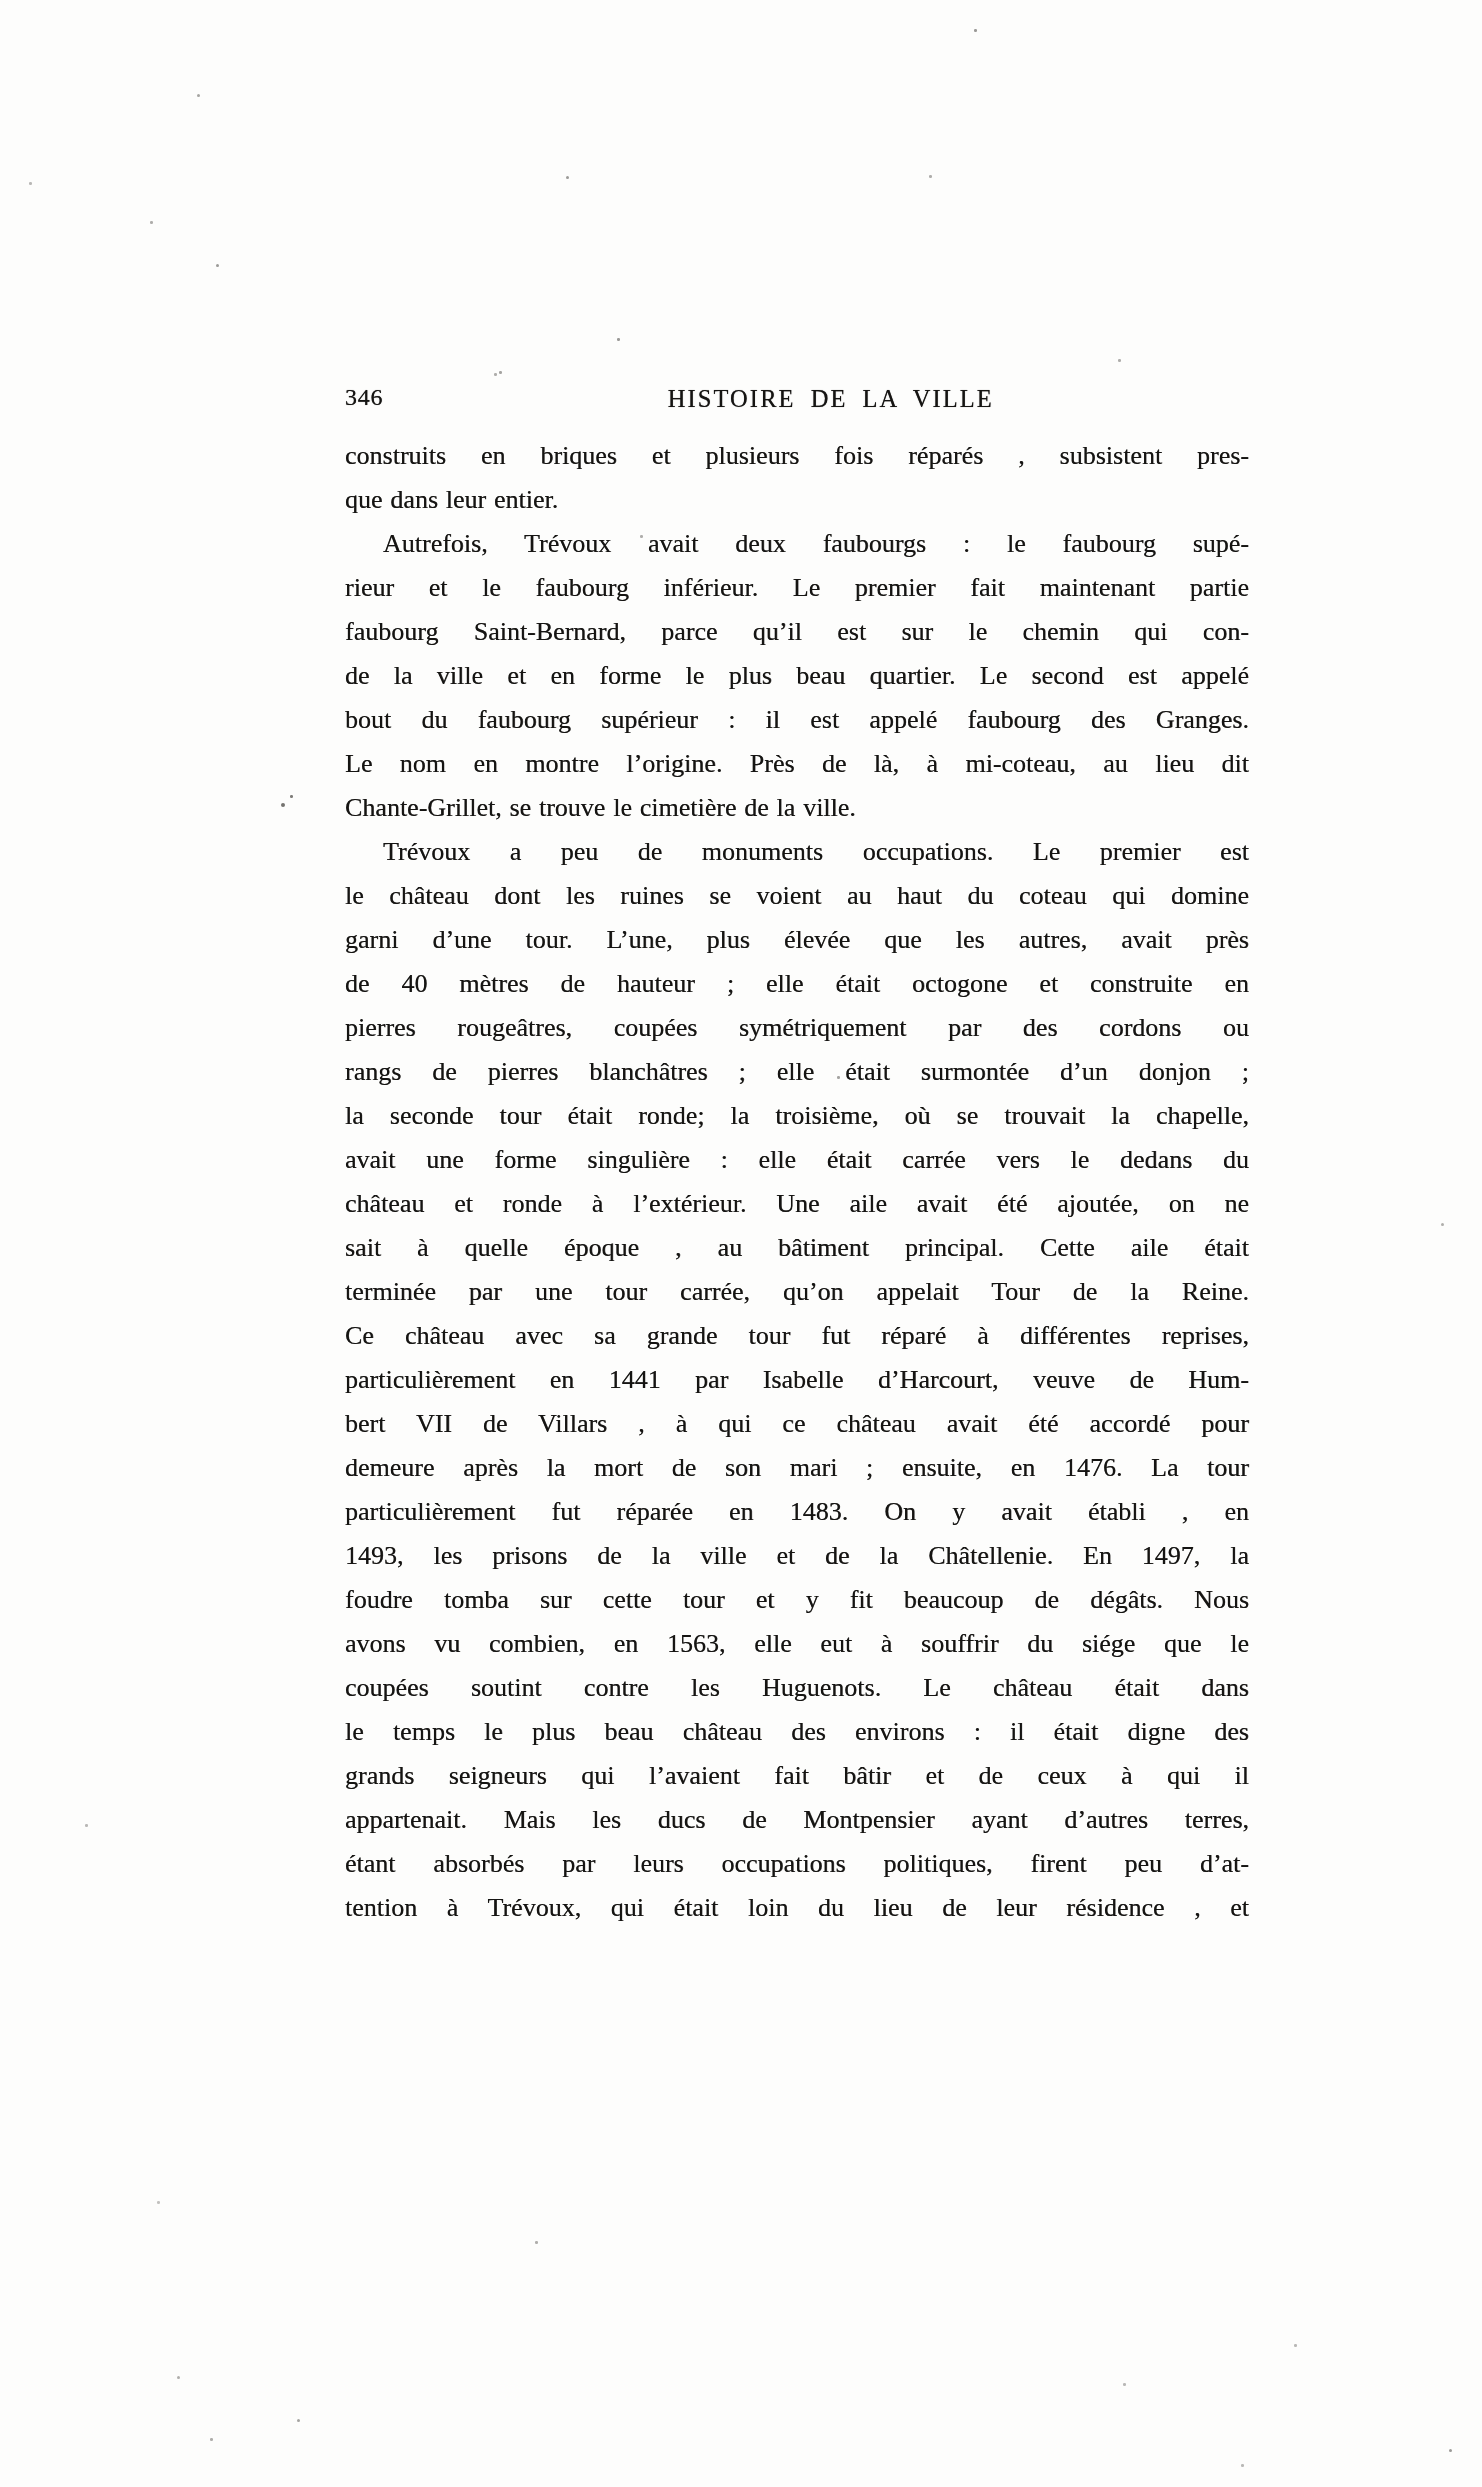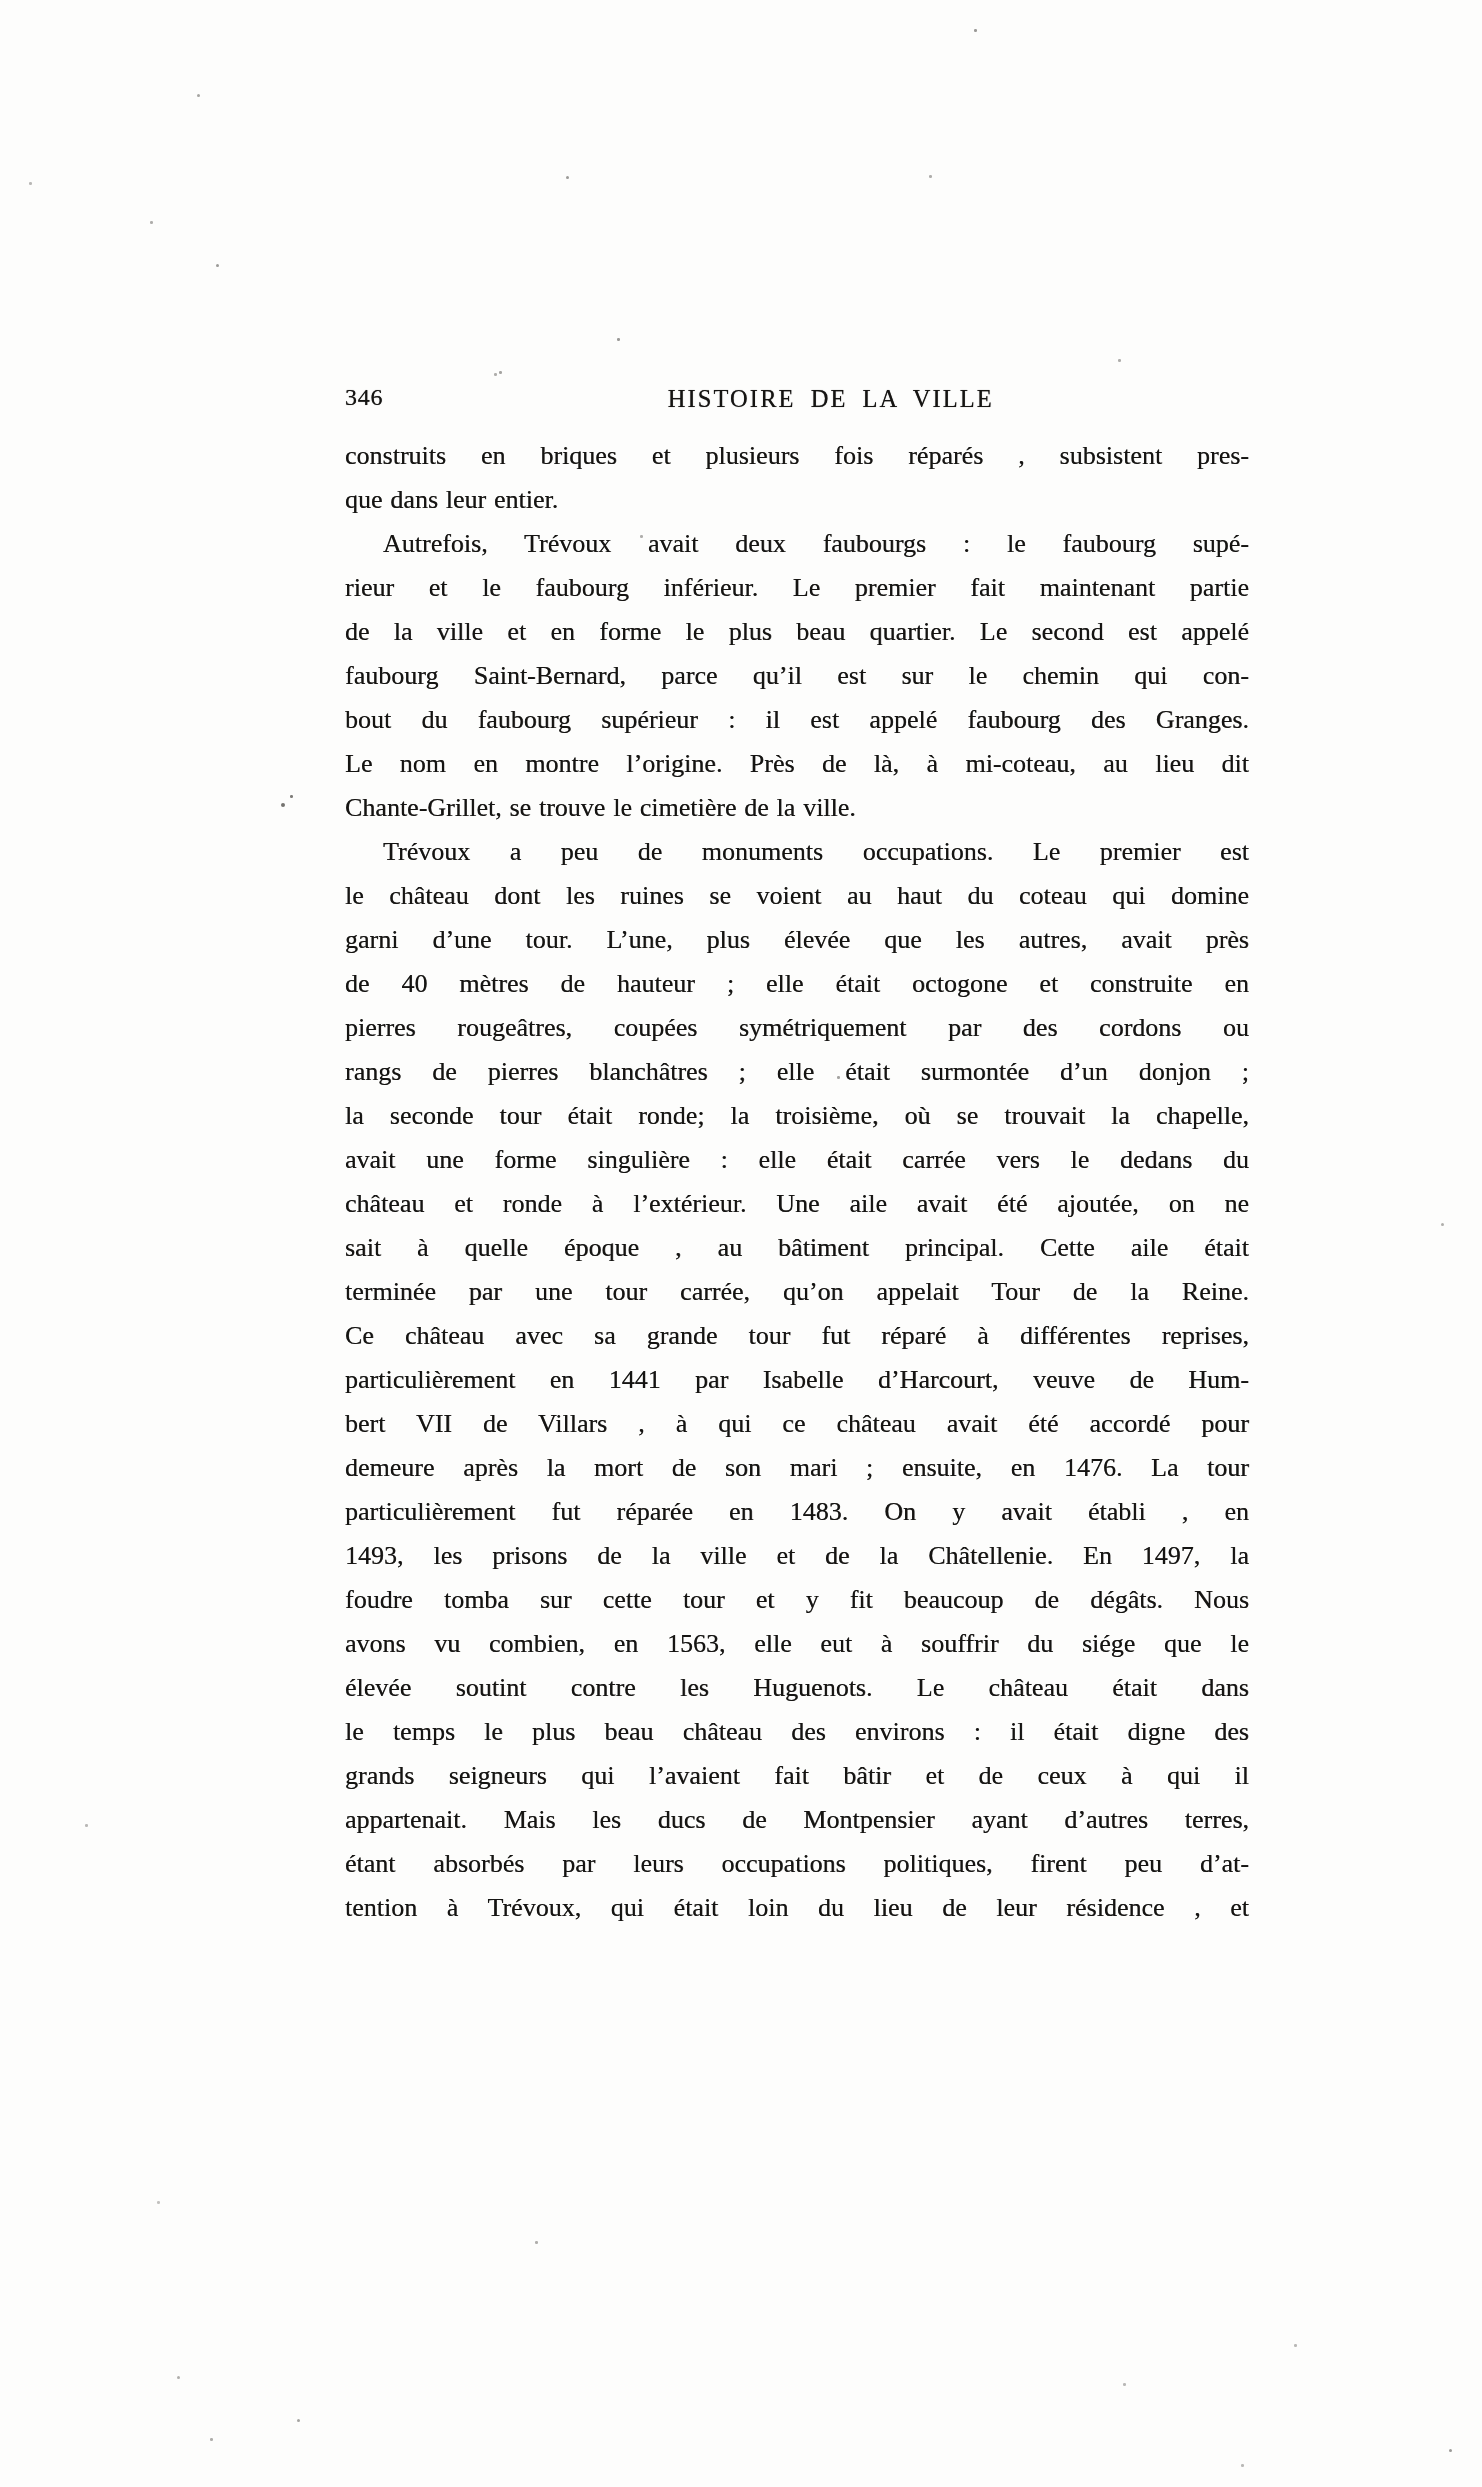--- a/index.html
+++ b/index.html
@@ -76,22 +76,22 @@
   <div class="running-head">
     <span class="page-number">346</span>
     <span class="running-title">HISTOIRE DE LA VILLE</span>
   </div>
 
   <div class="text-block">
       <div class="line">construits en briques et plusieurs fois réparés , subsistent pres-</div>
       <div class="line end">que dans leur entier.</div>
       <div class="line indent">Autrefois, Trévoux avait deux faubourgs : le faubourg supé-</div>
       <div class="line">rieur et le faubourg inférieur. Le premier fait maintenant partie</div>
+      <div class="line">faubourg Saint-Bernard, parce qu’il est sur le chemin qui con-</div>
       <div class="line">de la ville et en forme le plus beau quartier. Le second est appelé</div>
-      <div class="line">faubourg Saint-Bernard, parce qu’il est sur le chemin qui con-</div>
       <div class="line">bout du faubourg supérieur : il est appelé faubourg des Granges.</div>
       <div class="line">Le nom en montre l’origine. Près de là, à mi-coteau, au lieu dit</div>
       <div class="line end">Chante-Grillet, se trouve le cimetière de la ville.</div>
       <div class="line indent">Trévoux a peu de monuments occupations. Le premier est</div>
       <div class="line">le château dont les ruines se voient au haut du coteau qui domine</div>
       <div class="line">garni d’une tour. L’une, plus élevée que les autres, avait près</div>
       <div class="line">de 40 mètres de hauteur ; elle était octogone et construite en</div>
       <div class="line">pierres rougeâtres, coupées symétriquement par des cordons ou</div>
       <div class="line">rangs de pierres blanchâtres ; elle était surmontée d’un donjon ;</div>
       <div class="line">la seconde tour était ronde; la troisième, où se trouvait la chapelle,</div>
@@ -100,21 +100,21 @@
       <div class="line">sait à quelle époque , au bâtiment principal. Cette aile était</div>
       <div class="line">terminée par une tour carrée, qu’on appelait Tour de la Reine.</div>
       <div class="line">Ce château avec sa grande tour fut réparé à différentes reprises,</div>
       <div class="line">particulièrement en 1441 par Isabelle d’Harcourt, veuve de Hum-</div>
       <div class="line">bert VII de Villars , à qui ce château avait été accordé pour</div>
       <div class="line">demeure après la mort de son mari ; ensuite, en 1476. La tour</div>
       <div class="line">particulièrement fut réparée en 1483. On y avait établi , en</div>
       <div class="line">1493, les prisons de la ville et de la Châtellenie. En 1497, la</div>
       <div class="line">foudre tomba sur cette tour et y fit beaucoup de dégâts. Nous</div>
       <div class="line">avons vu combien, en 1563, elle eut à souffrir du siége que le</div>
-      <div class="line">élevée soutint contre les Huguenots. Le château était dans</div>
+      <div class="line">coupées soutint contre les Huguenots. Le château était dans</div>
       <div class="line">le temps le plus beau château des environs : il était digne des</div>
       <div class="line">grands seigneurs qui l’avaient fait bâtir et de ceux à qui il</div>
       <div class="line">appartenait. Mais les ducs de Montpensier ayant d’autres terres,</div>
       <div class="line">étant absorbés par leurs occupations politiques, firent peu d’at-</div>
       <div class="line">tention à Trévoux, qui était loin du lieu de leur résidence , et</div>
     </div>
 
 <div class="speck" style="left: 974px; top: 29px; width: 2.5px; height: 2.5px; opacity: 0.5;"></div>
     <div class="speck" style="left: 197px; top: 94px; width: 3.4px; height: 3.4px; opacity: 0.45;"></div>
     <div class="speck" style="left: 566px; top: 176px; width: 3.4px; height: 3.4px; opacity: 0.5;"></div>

